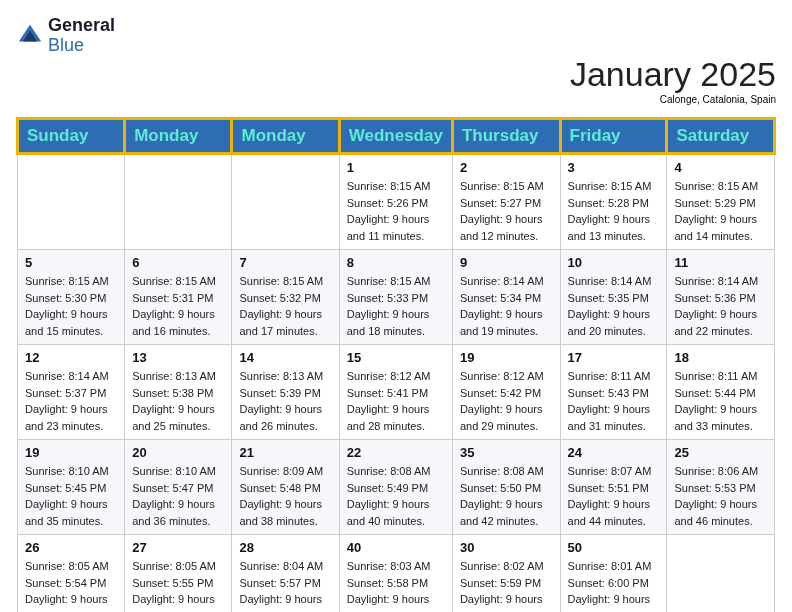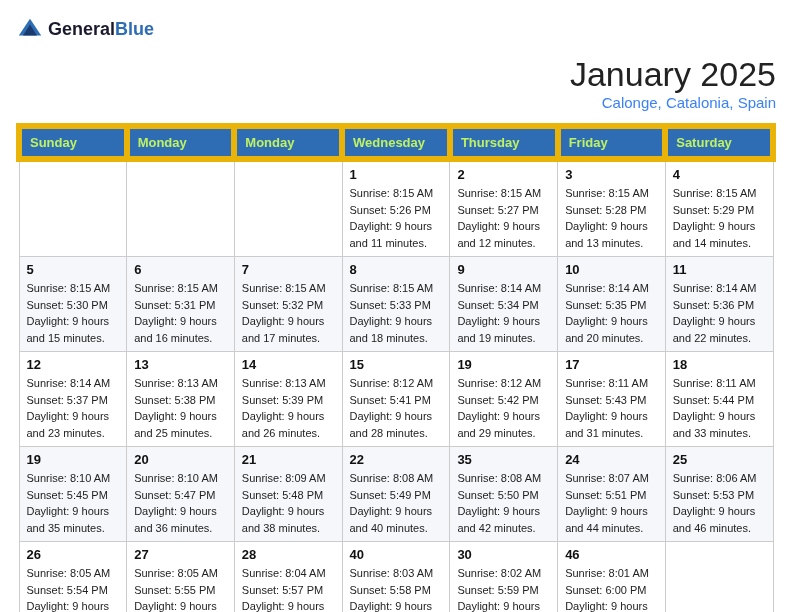--- a/index.html
+++ b/index.html
@@ -15,64 +15,64 @@
       justify-content: space-between;
       align-items: flex-start;
       margin-bottom: 12px;
     }
     .logo {
       display: flex;
       align-items: center;
     }
     .logo-text {
       display: flex;
-      flex-direction: row;
+      flex-direction: column;
       line-height: 1.1;
     }
     .logo-general {
       font-size: 18px;
       font-weight: bold;
       color: #1a1a2e;
     }
     .logo-blue {
       font-size: 18px;
-      font-weight: bold;
+      font-weight: normal;
       color: #2e6db4;
     }
     .logo-icon {
       width: 28px;
       height: 28px;
       margin-right: 4px;
     }
     .title-block {
       text-align: right;
     }
     .month-title {
       font-size: 34px;
       font-weight: normal;
       color: #222;
       margin-top: 39px;
     }
     .location {
-      font-size: 15px;
-      color: #3b82f6;
+      font-size: 10px;
+      color: #000000;
     }
     .calendar {
       width: 100%;
       border-collapse: collapse;
       border: 1px solid #ccc;
     }
     .calendar th {
       background-color: #2e6db4;
-      color: #bef264;
+      color: #5eead4;
       text-align: left;
       padding: 6px 8px;
-      font-size: 13px;
+      font-size: 17px;
       font-weight: bold;
-      border: 6px solid #eab308;
+      border: 3px solid #eab308;
     }
     .calendar td {
       vertical-align: top;
       padding: 5px 7px;
       border: 1px solid #ccc;
       width: 108px;
       min-height: 80px;
       font-size: 11px;
       color: #222;
       background: #fff;
@@ -254,19 +254,19 @@
         </td>
         <td>
           <div class="day-number">40</div>
           <div class="day-info">Sunrise: 8:03 AM<br>Sunset: 5:58 PM<br>Daylight: 9 hours and 55 minutes.</div>
         </td>
         <td>
           <div class="day-number">30</div>
           <div class="day-info">Sunrise: 8:02 AM<br>Sunset: 5:59 PM<br>Daylight: 9 hours and 57 minutes.</div>
         </td>
         <td>
-          <div class="day-number">46</div>
+          <div class="day-number">50</div>
           <div class="day-info">Sunrise: 8:01 AM<br>Sunset: 6:00 PM<br>Daylight: 9 hours and 59 minutes.</div>
         </td>
         <td class="empty-cell"></td>
       </tr>
     </tbody>
 </table>
 
 </body></html>

